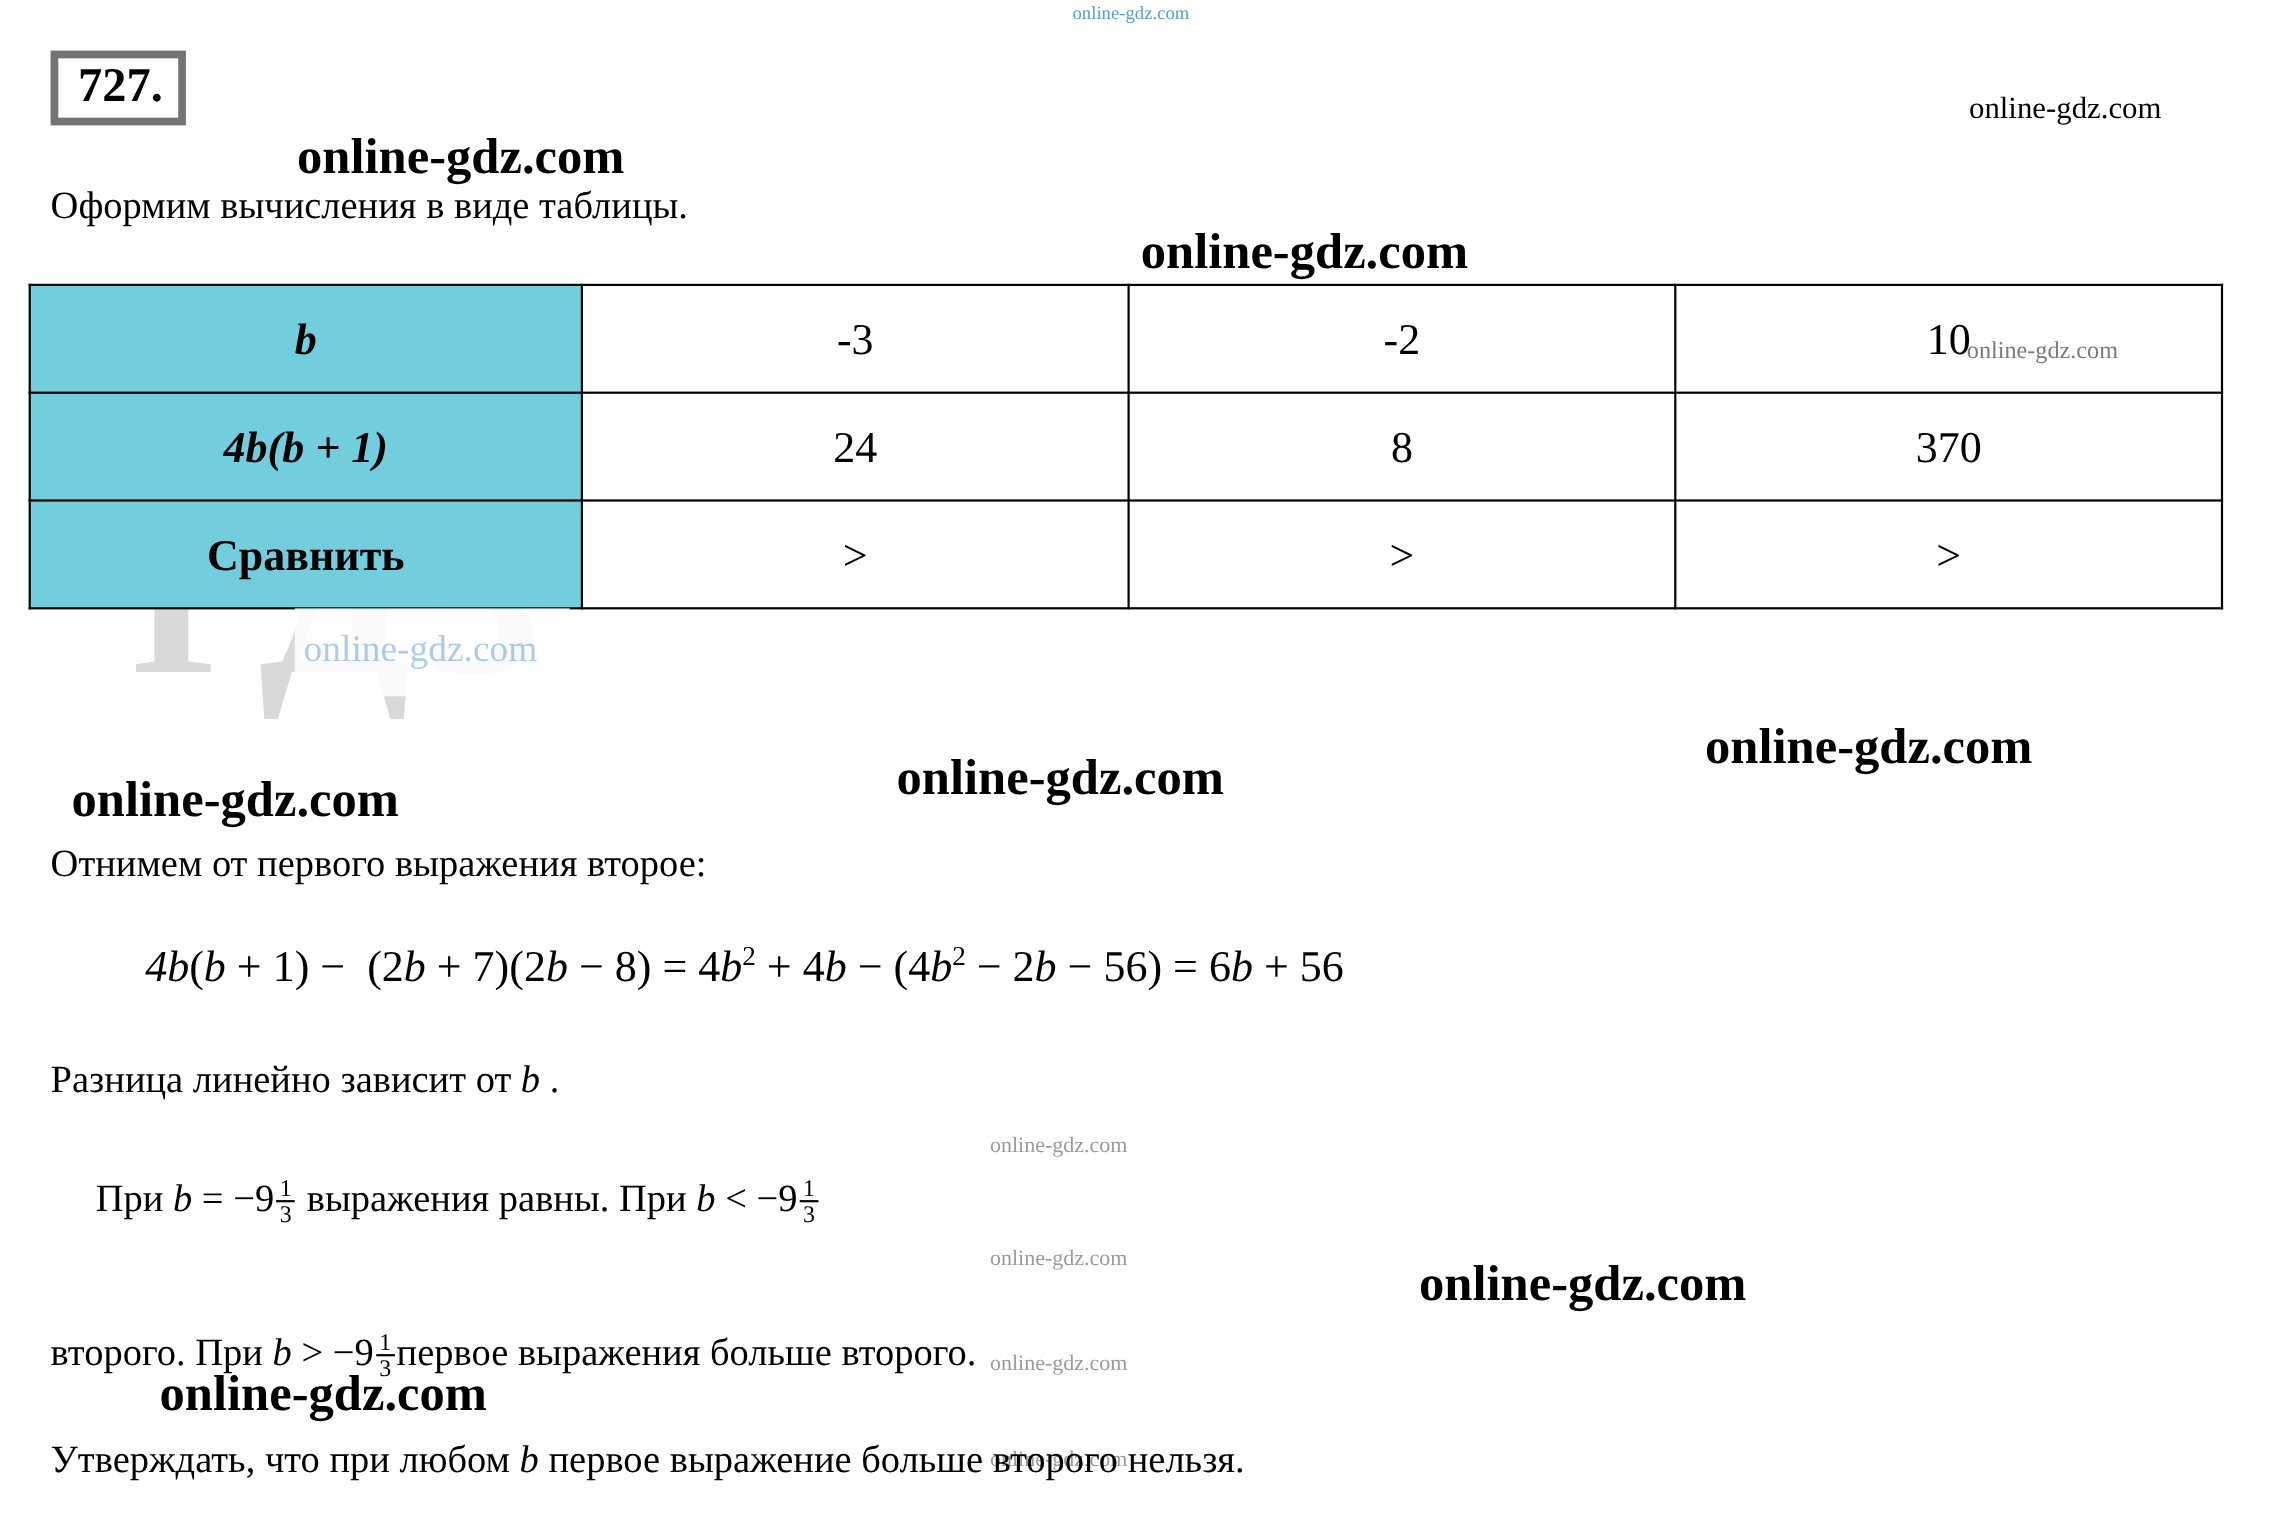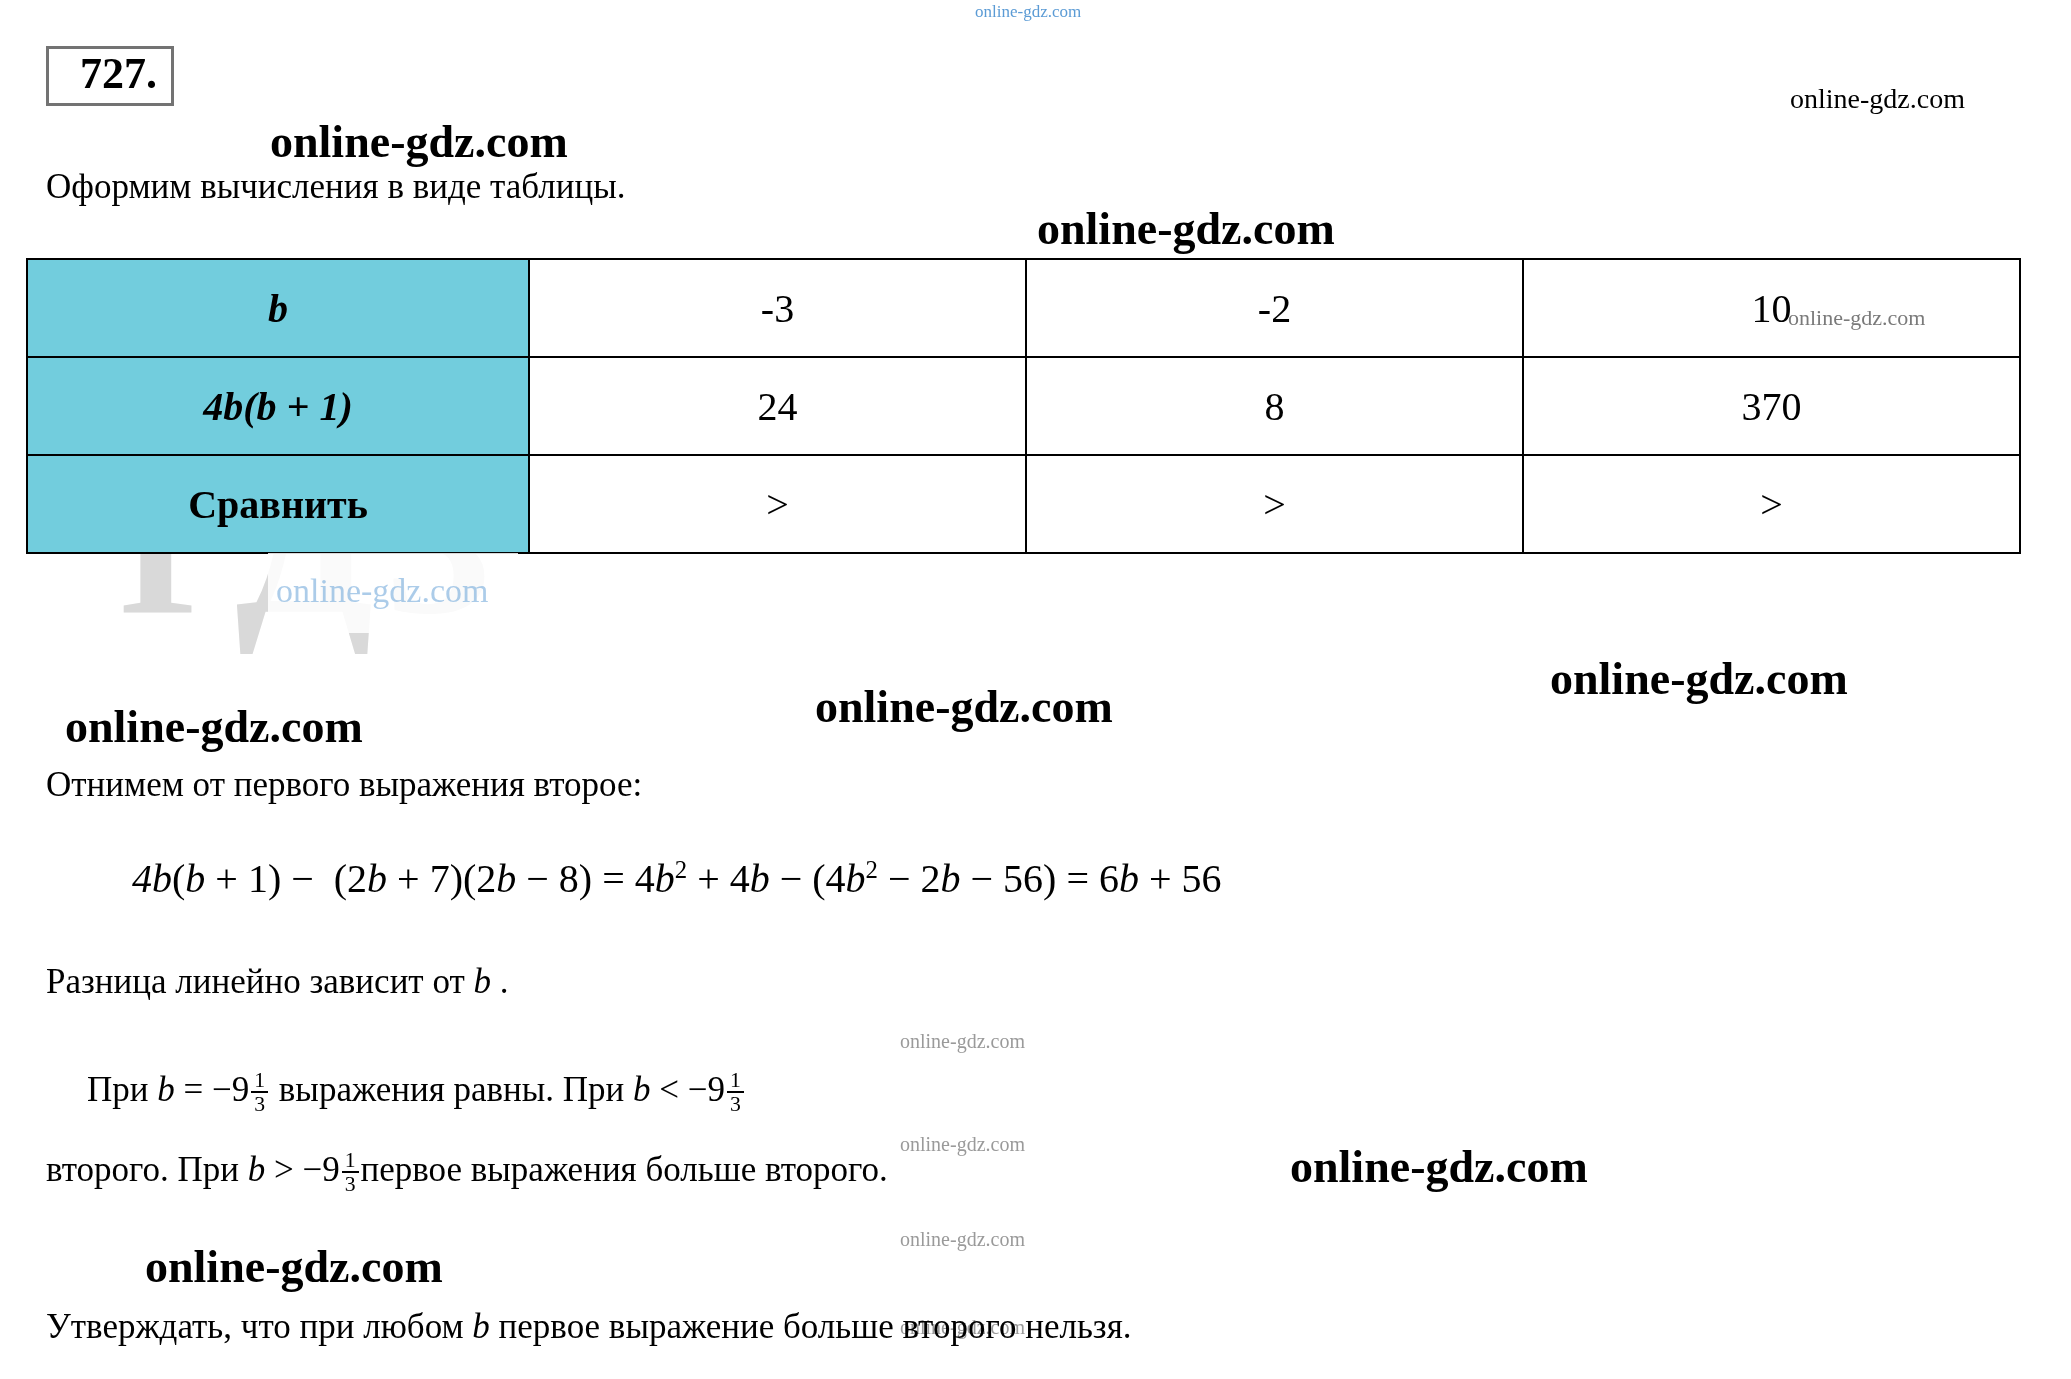--- a/index.html
+++ b/index.html
@@ -47,22 +47,22 @@
     pointer-events: none;
     font-weight: bold;
     letter-spacing: 6px;
   }
 
   
   #task-number {
     position: absolute;
     left: 46px;
     top: 46px;
-    border: 3px solid #737373;
-    padding: 2px 14px 6px 31px;
+    border: 7px solid #737373;
+    padding: 2px 14px 6px 18px;
     font-size: 44px;
     font-weight: bold;
     font-family: "Liberation Serif", serif;
     line-height: 1.05;
   }
 
   
   .para {
     position: absolute;
     font-size: 35px;
@@ -182,21 +182,21 @@
 <div class="wm-grey" style="left:900px; top:1133px; font-size:20px; color:#9a9a9a; opacity:1;">online-gdz.com</div>
 <div class="wm-grey" style="left:900px; top:1228px; font-size:20px; color:#9a9a9a; opacity:1;">online-gdz.com</div>
 <div class="wm-grey" style="left:900px; top:1316px; font-size:20px; color:#9a9a9a; opacity:1;">online-gdz.com</div>
 
 <div class="para" style="left:46px; top:1068px;margin-left:41px;">
   <span>При <span class="it">b</span> = −9</span><span class="frac"><span class="num">1</span><span class="den">3</span></span><span>&nbsp;выражения равны. При <span class="it">b</span> &lt; −9</span><span class="frac"><span class="num">1</span><span class="den">3</span></span>
 </div>
 
 <div class="wm" style="left:1290px; top:1140px; font-size:46px; font-weight:bold;">online-gdz.com</div>
 
-<div class="para" style="left:46px; top:1148px;">
+<div class="para" style="left:46px; top:1208px;">
   <span>второго. При <span class="it">b</span> &gt; −9</span><span class="frac"><span class="num">1</span><span class="den">3</span></span><span>первое выражения больше второго.</span>
 </div>
 
 <div class="wm" style="left:145px; top:1240px; font-size:46px; font-weight:bold;">online-gdz.com</div>
 
 <div class="para" style="left:46px; top:1305px;">
   Утверждать, что при любом <span class="it">b</span> первое выражение больше второго нельзя.
 </div>
 
 </body></html>

